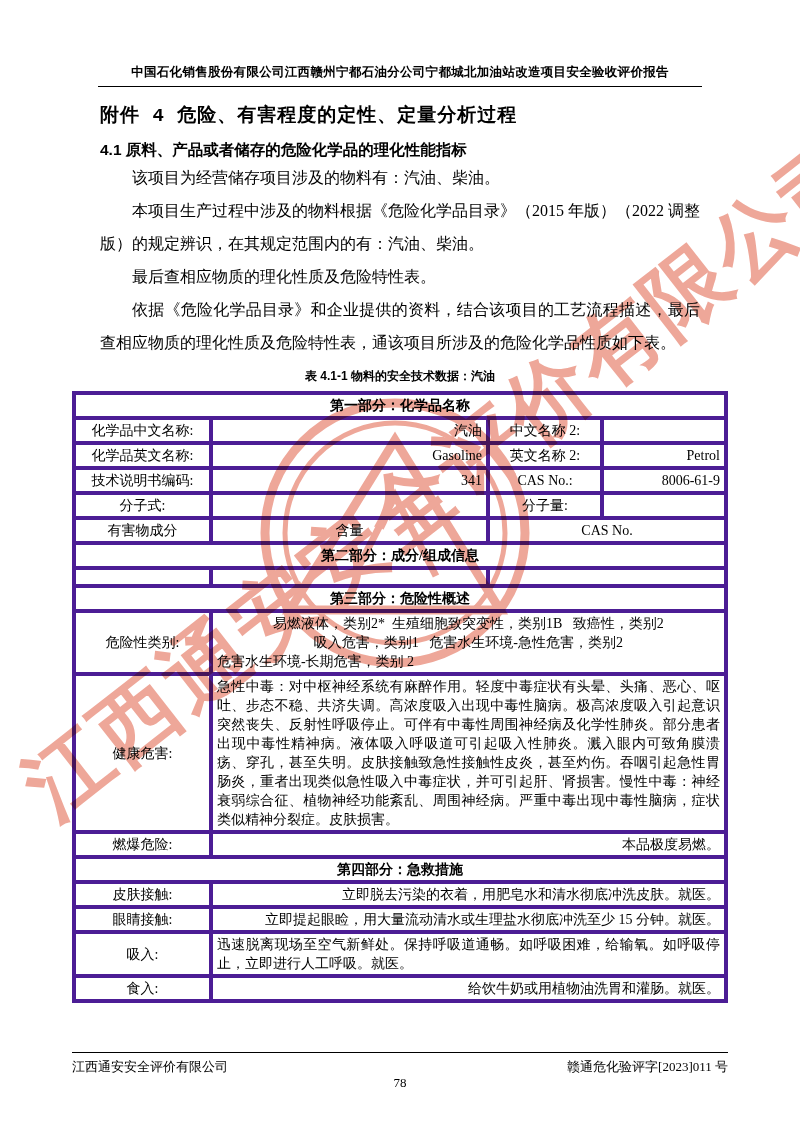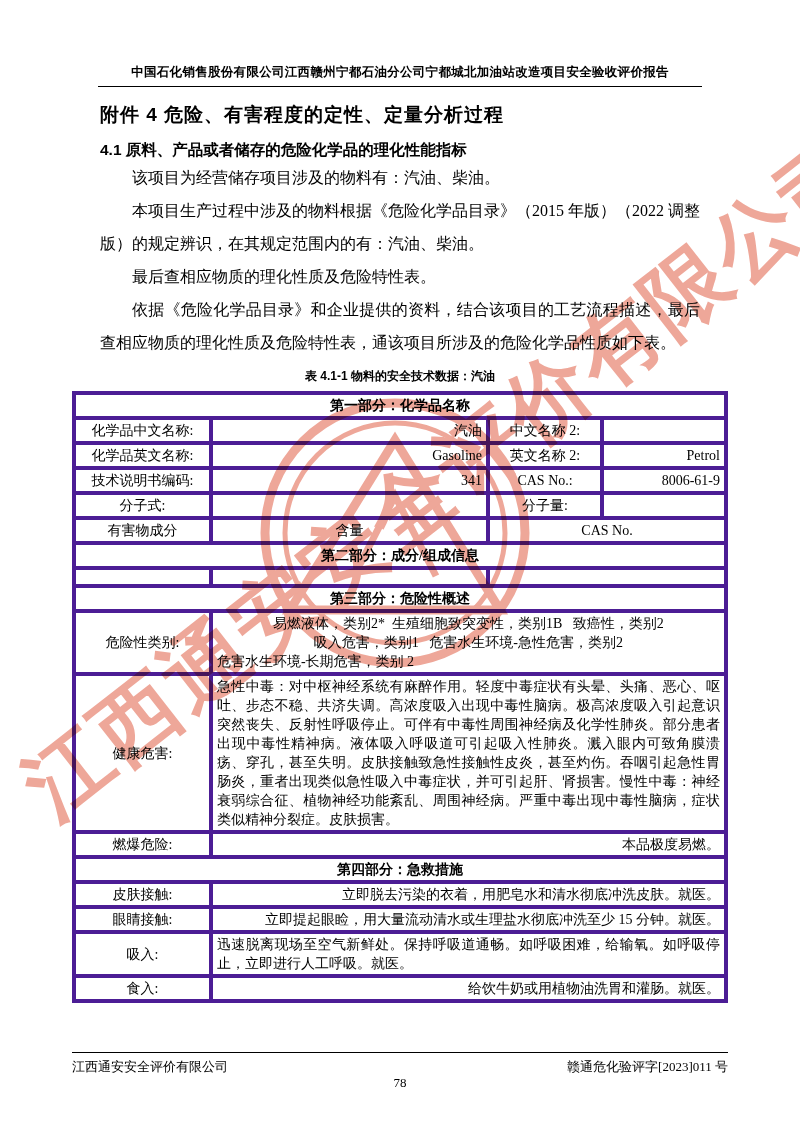--- a/index.html
+++ b/index.html
@@ -13,21 +13,21 @@
   
   .doc-header {
     margin:0 26px; padding:0 2px 5px;
     text-align:center; font-size:12.5px; font-weight:bold; letter-spacing:0.3px;
     border-bottom:1.5px solid #000;
   }
 
   .main-text { padding:0 28px; }
   .h1 {
     margin-top:15px; font-size:19px; font-weight:bold;
-    font-family:Liberation Sans, sans-serif; letter-spacing:1px;
+    font-family:Liberation Mono, monospace; letter-spacing:1px;
   }
   .h2 {
     margin-top:12px; font-size:15.5px; font-weight:bold;
     font-family:"Liberation Sans","DejaVu Sans",sans-serif;
   }
   .para {
     font-size:16px; line-height:33px; text-indent:32px; text-align:justify;
   }
   .table-title {
     margin:9px 0 6px; text-align:center; font-size:12px; font-weight:bold;

